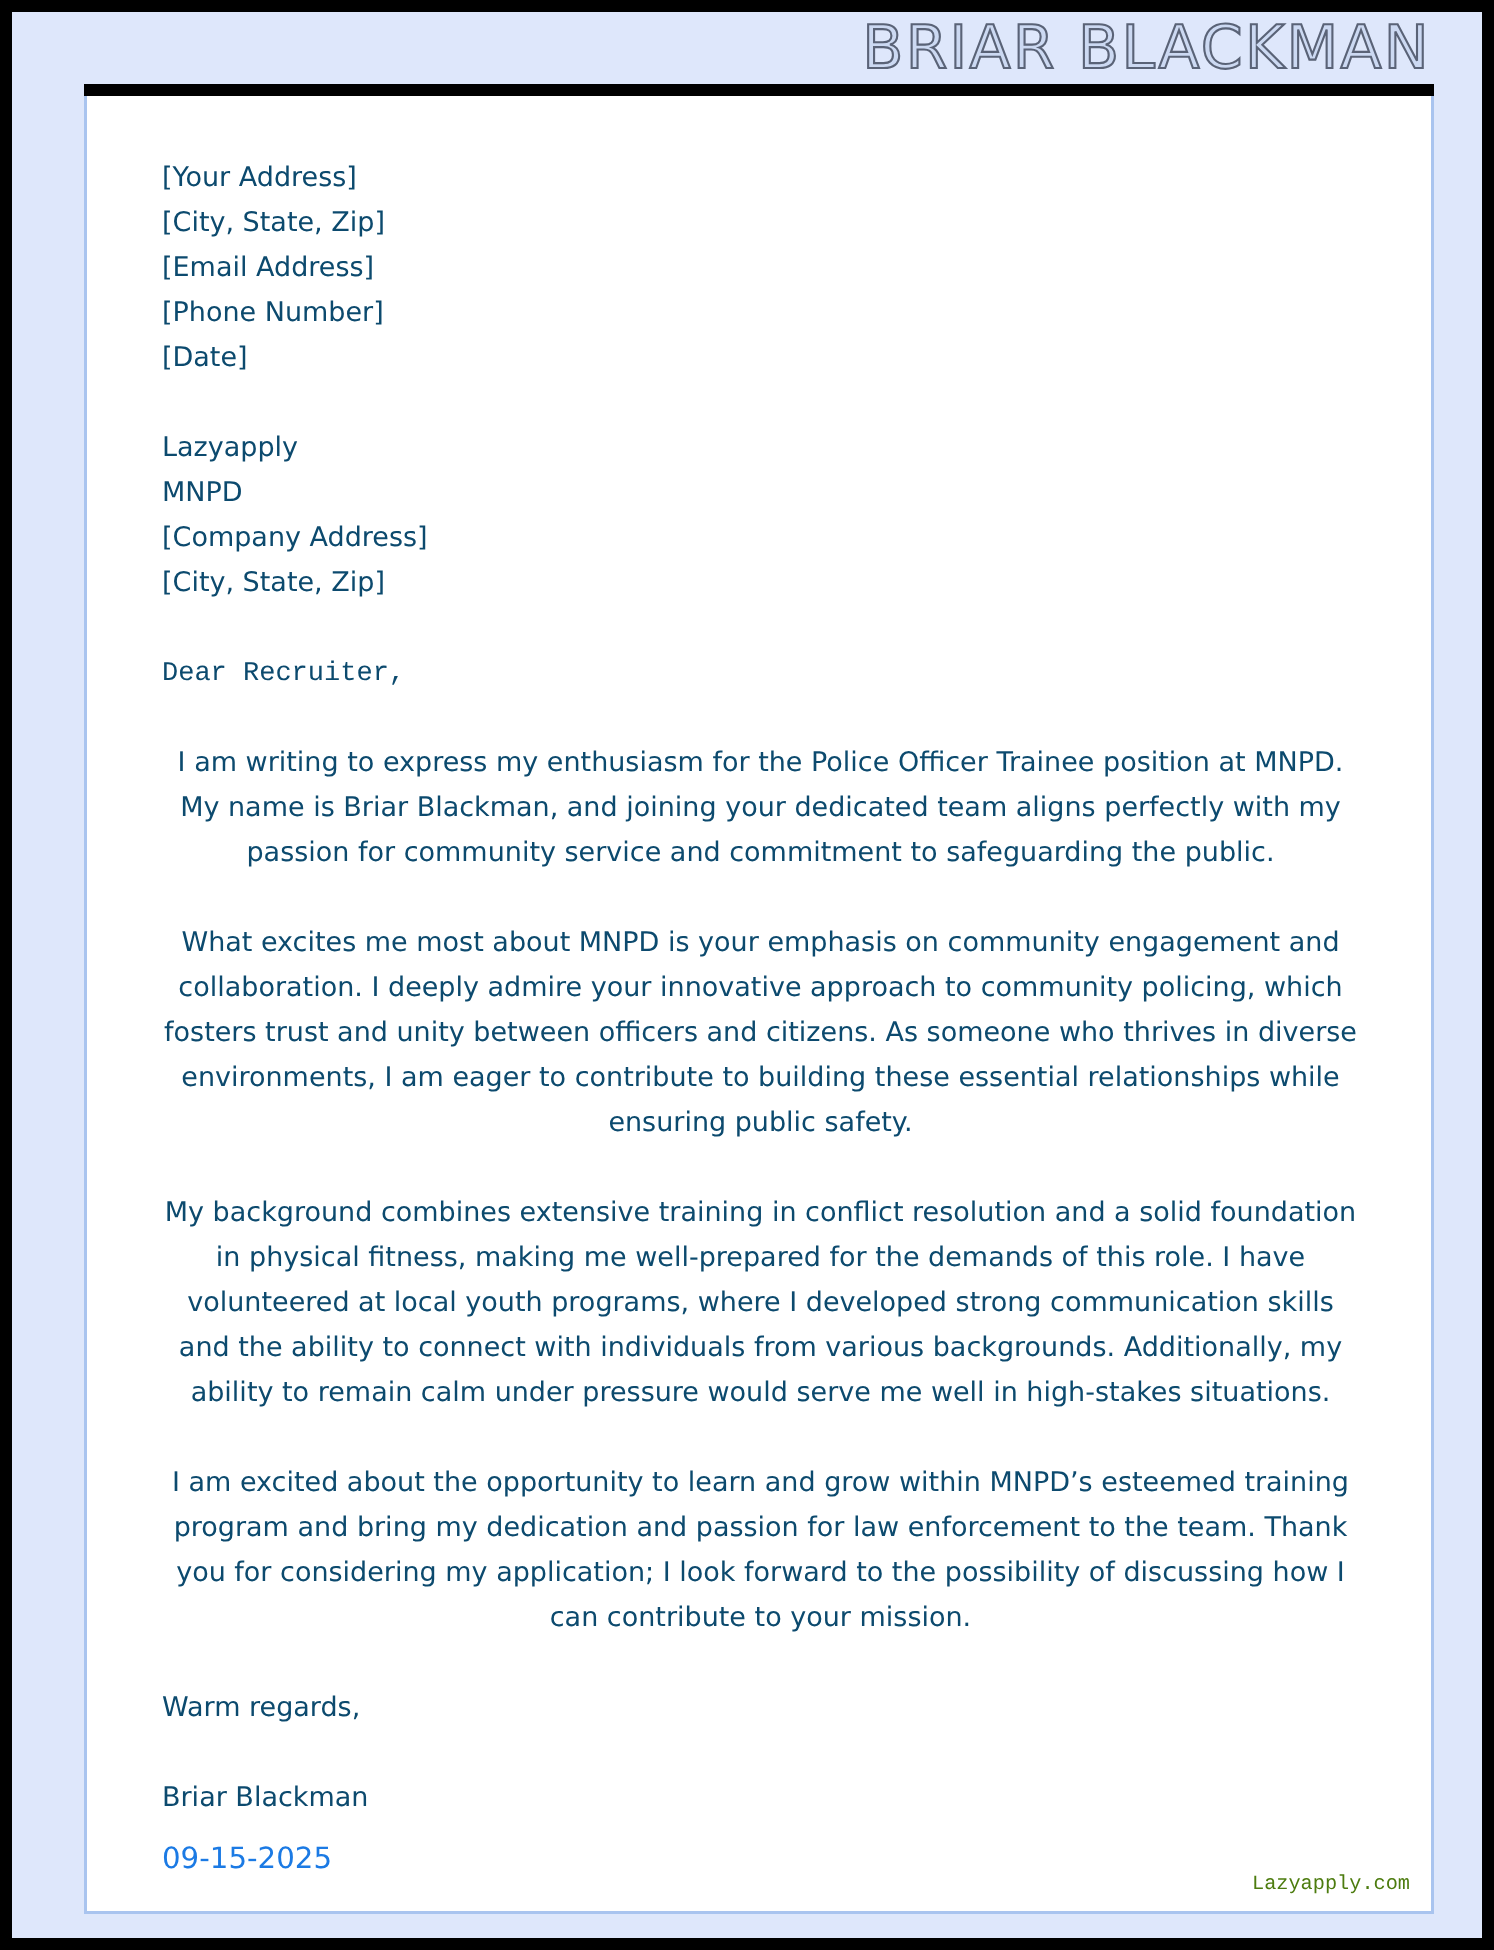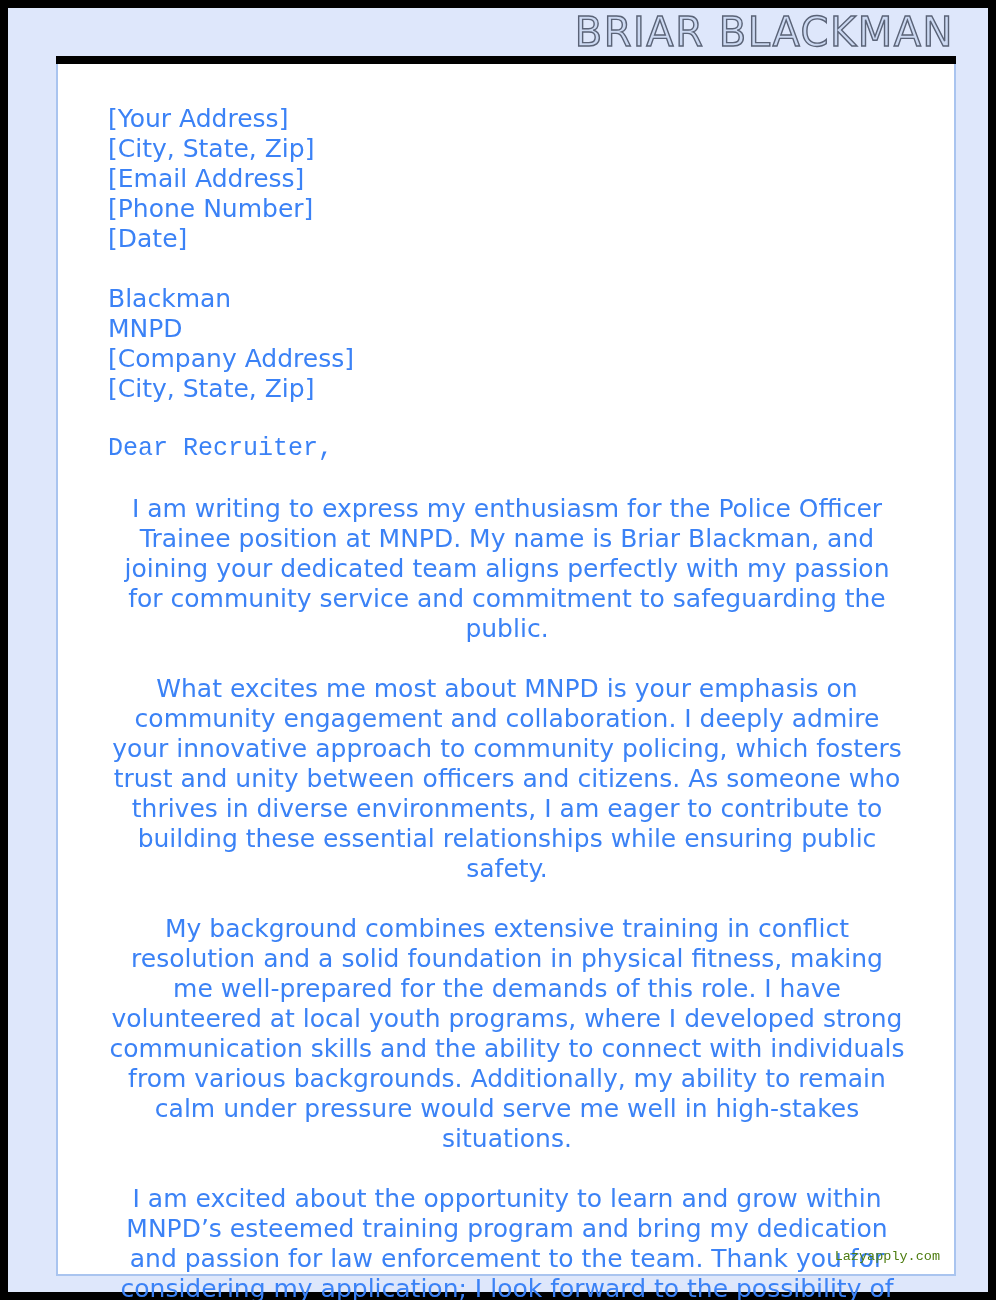--- a/index.html
+++ b/index.html
@@ -90,23 +90,23 @@
     top: 40px;
     width: 798px;
   }
 
   .addr-line,
   .para,
   .salutation,
   .closing,
   .sign-name {
     font-family: "DejaVu Sans", sans-serif;
-    font-size: 25px;
+    font-size: 18px;
     line-height: 30px;
-    color: #3b82f6;
+    color: #0c4a6e;
     margin: 0;
     font-weight: 400;
   }
 
   .addr-block {
     margin: 0 0 30px 0;
   }
 
   .para {
     margin: 0 0 30px 0;
@@ -161,33 +161,34 @@
 
         <div class="addr-block">
           <p class="addr-line">[Your Address]</p>
           <p class="addr-line">[City, State, Zip]</p>
           <p class="addr-line">[Email Address]</p>
           <p class="addr-line">[Phone Number]</p>
           <p class="addr-line">[Date]</p>
         </div>
 
         <div class="addr-block">
-          <p class="addr-line">Blackman</p>
+          <p class="addr-line">Lazyapply</p>
           <p class="addr-line">MNPD</p>
           <p class="addr-line">[Company Address]</p>
           <p class="addr-line">[City, State, Zip]</p>
         </div>
 
         <p class="salutation">Dear Recruiter,</p>
 
         <p class="para">I am writing to express my enthusiasm for the Police Officer Trainee position at MNPD. My name is Briar Blackman, and joining your dedicated team aligns perfectly with my passion for community service and commitment to safeguarding the public.</p>
         <p class="para">What excites me most about MNPD is your emphasis on community engagement and collaboration. I deeply admire your innovative approach to community policing, which fosters trust and unity between officers and citizens. As someone who thrives in diverse environments, I am eager to contribute to building these essential relationships while ensuring public safety.</p>
         <p class="para">My background combines extensive training in conflict resolution and a solid foundation in physical fitness, making me well-prepared for the demands of this role. I have volunteered at local youth programs, where I developed strong communication skills and the ability to connect with individuals from various backgrounds. Additionally, my ability to remain calm under pressure would serve me well in high-stakes situations.</p>
         <p class="para">I am excited about the opportunity to learn and grow within MNPD’s esteemed training program and bring my dedication and passion for law enforcement to the team. Thank you for considering my application; I look forward to the possibility of discussing how I can contribute to your mission.</p>
 
+        <p class="closing">Warm regards,</p>
         <p class="sign-name">Briar Blackman</p>
         <p class="sign-date">09-15-2025</p>
 
       </div>
 
       <div class="footer-brand">Lazyapply.com</div>
     </div>
 
   </div>
 </div>

